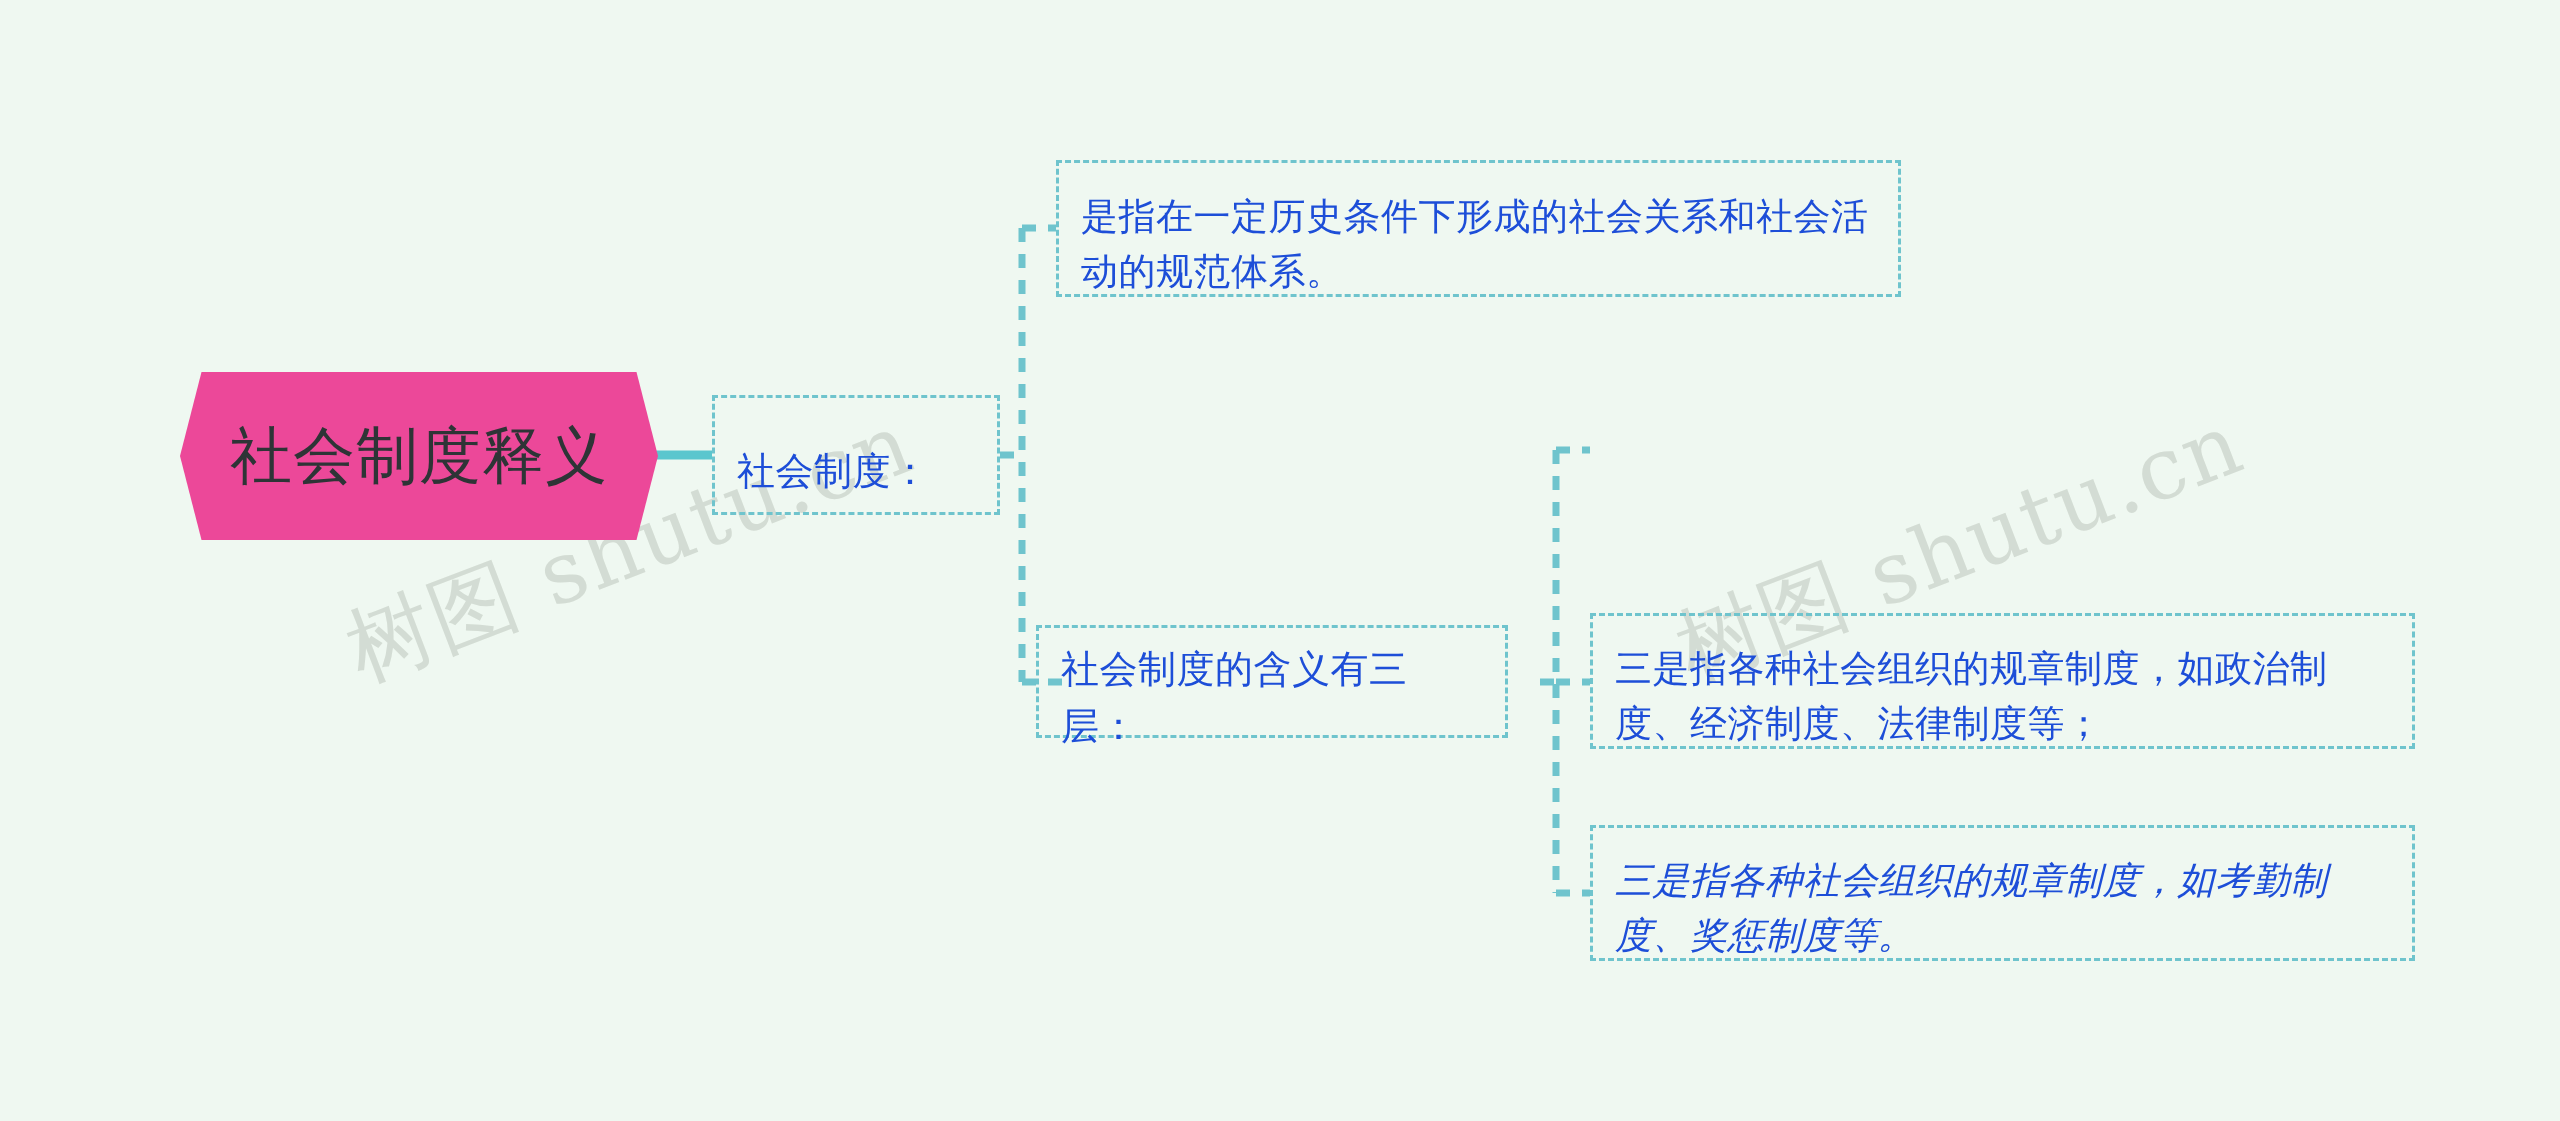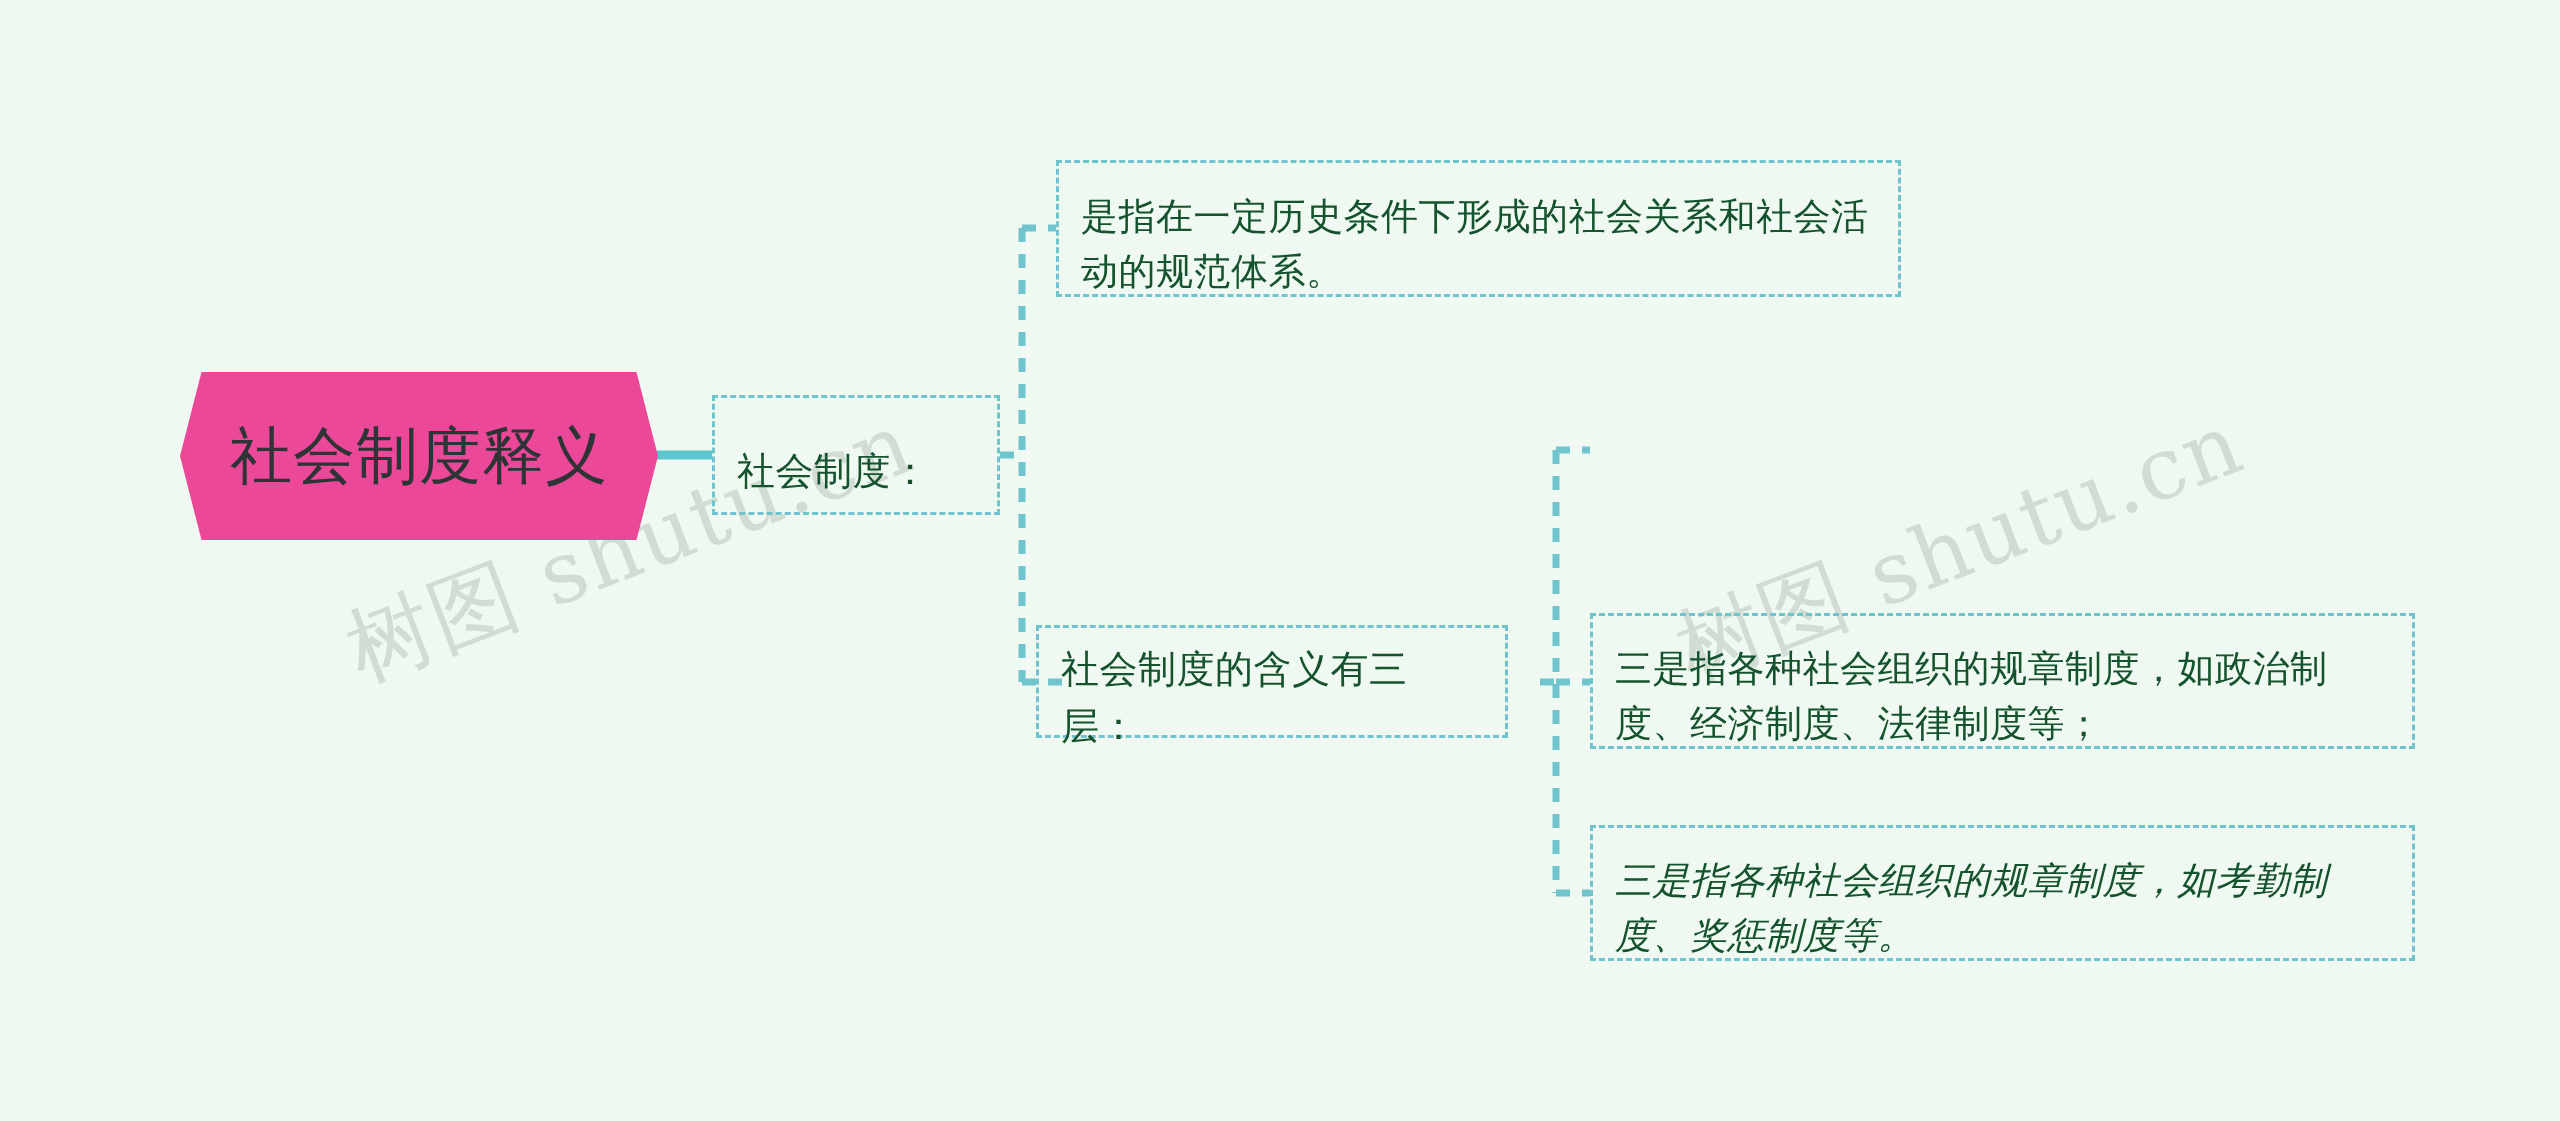--- a/index.html
+++ b/index.html
@@ -81,21 +81,21 @@
     box-sizing: border-box;
     border: 3px dashed #6fc4cd;
     background: transparent;
     display: flex;
     align-items: center;
     padding: 10px 22px;
   }
   .node-text {
     font-size: 37px;
     line-height: 1.48;
-    color: #14532d;
+    color: #1d4ed8;
     letter-spacing: 0.5px;
     margin-top: 32px;
   }
   .node-text.small {
     font-size: 38px;
     font-family: Liberation Serif, serif;
   }
 </style>
 </head>
 <body>

